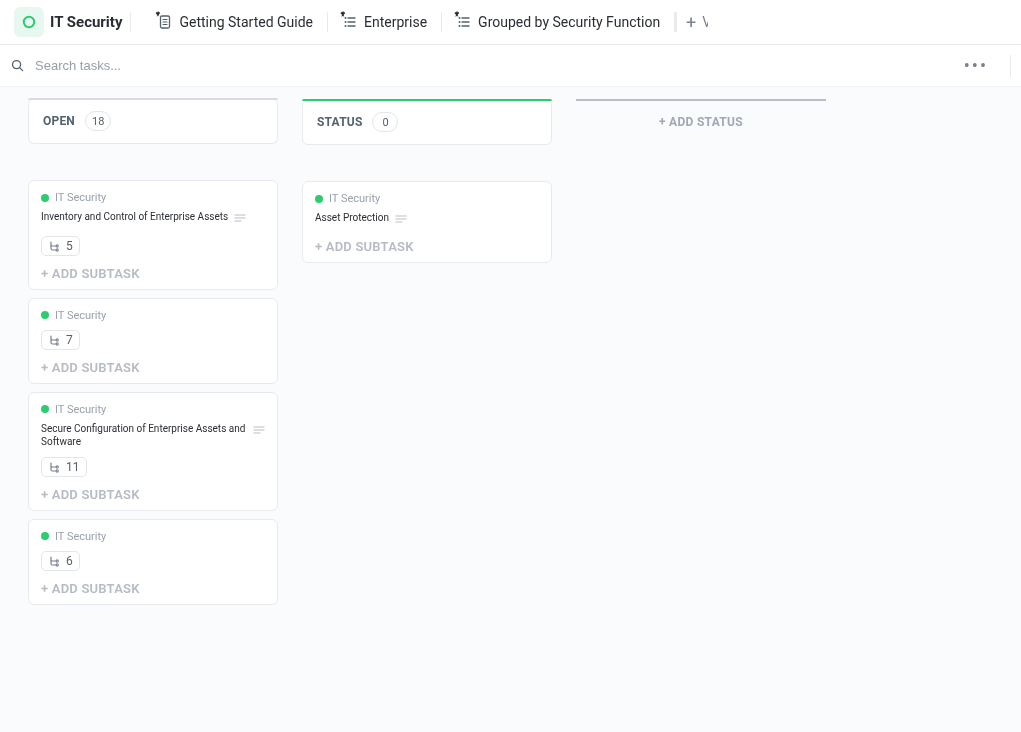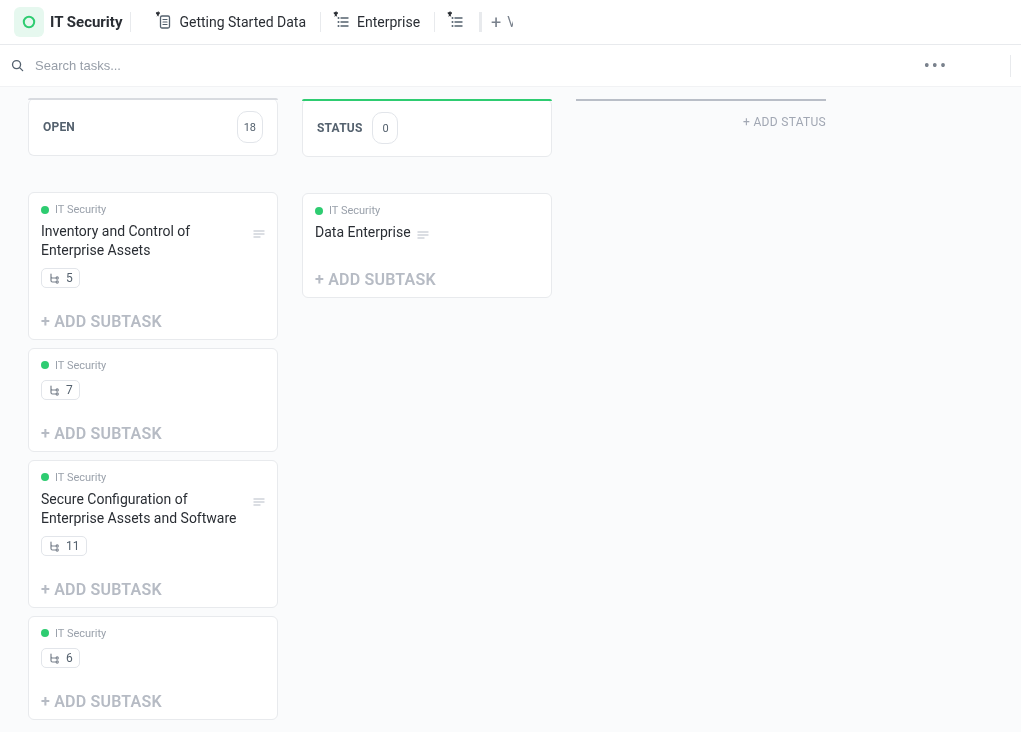--- a/index.html
+++ b/index.html
@@ -15,50 +15,50 @@
   .tab { display:flex; align-items:center; gap:6px; padding:0 14px; height:45px; font-size:14px; color:#2a2e34; cursor:pointer; position:relative; }
   .tab .pin-icon { position:relative; width:16px; height:16px; }
   .tab svg { display:block; }
   .tab.active { color:#7b68ee; }
   .tab.active::after { content:""; position:absolute; left:0; right:0; bottom:-1px; height:2px; background:#7b68ee; }
   .tab-count { font-size:13px; color:#7b68ee; margin-left:2px; display:flex; align-items:center; gap:2px; }
   .tab-sep { width:1px; height:20px; background:#e8eaed; align-self:center; }
   .add-view { display:flex; align-items:center; justify-content:center; width:40px; color:#7a828d; font-size:18px; cursor:pointer; }
 
   
-  .search-row { display:flex; align-items:center; height:42px; padding:0 10px; border-bottom:1px solid #f1f2f4; background:#fff;gap:40px; }
+  .search-row { display:flex; align-items:center; height:42px; padding:0 10px; border-bottom:1px solid #f1f2f4; background:#fff; }
   .search-group { display:flex; align-items:center; gap:8px; color:#979ea8; font-size:13px; }
   .search-input { border:none; outline:none; font-size:13px; color:#2a2e34; width:150px; }
   .search-input::placeholder { color:#979ea8; }
   .more-btn { margin-left:auto; color:#7a828d; font-size:18px; letter-spacing:2px; padding:4px 6px; cursor:pointer; }
   .vr { width:1px; height:22px; background:#e8eaed; margin-left:16px; }
 
   
   .board { padding:12px 28px; background:#fafbfc; height:calc(100% - 87px); overflow:hidden; }
   .cols { display:flex; gap:24px; align-items:flex-start; }
 
   .col { width:250px; flex-shrink:0; }
   .col-head { background:#fff; border:1px solid #e8eaed; border-radius:6px; padding:12px 14px; display:flex; align-items:center; gap:10px; position:relative; }
-  .col-head.open { border-top:0;justify-content:space-between; }
+  .col-head.open { border-top:0; }
   .col-head .topbar { position:absolute; top:-1px; left:-1px; right:-1px; height:2px; border-radius:4px 4px 0 0; }
   .col-title { font-size:12px; font-weight:700; color:#54616e; letter-spacing:.2px; }
-  .pill { display:inline-flex; align-items:center; justify-content:center; min-width:26px; height:32px; border:1px solid #e2e5ea; border-radius:10px; font-size:11px; padding:0 6px; color:#54616e; }
+  .pill { display:inline-flex; align-items:center; justify-content:center; min-width:26px; height:20px; border:1px solid #e2e5ea; border-radius:10px; font-size:11px; padding:0 6px; color:#54616e; }
 
   .add-status-col { width:250px; flex-shrink:0; }
-  .add-status-head { border-top:2px solid #b9bec7; background:#fafbfc; height:44px; display:flex; align-items:center; justify-content:flex-end; color:#a1a7b3; font-size:12px; font-weight:400; letter-spacing:.3px; cursor:pointer; }
+  .add-status-head { border-top:2px solid #b9bec7; background:#fafbfc; height:44px; display:flex; align-items:center; justify-content:center; color:#a1a7b3; font-size:12px; font-weight:700; letter-spacing:.3px; cursor:pointer; }
 
   .cards { margin-top:36px; display:flex; flex-direction:column; gap:8px; }
   .card { background:#fff; border:1px solid #e8eaed; border-radius:6px; padding:10px 12px 8px; }
   .card-crumb { display:flex; align-items:center; gap:6px; font-size:11px; color:#9aa1ab; }
   .dot { width:8px; height:8px; border-radius:50%; background:#2ecc71; display:inline-block; }
-  .card-title { font-size:14px; color:#2a2e34; margin-top:6px; line-height:1.35; display:flex; align-items:flex-start; gap:6px; }
+  .card-title { font-size:10px; color:#2a2e34; margin-top:6px; line-height:1.35; display:flex; align-items:flex-start; gap:6px; }
   .desc-icon { color:#cfd3da; flex-shrink:0; margin-top:4px; }
   .subtask-pill { display:inline-flex; align-items:center; gap:6px; border:1px solid #e2e5ea; border-radius:5px; padding:2px 6px; font-size:12px; color:#54616e; margin-top:8px; }
   .subtask-pill svg { display:block; }
-  .add-sub { font-size:16px; color:#b6bbc4; font-weight:600; letter-spacing:.2px; margin-top:24px; cursor:pointer; }
+  .add-sub { font-size:13px; color:#b6bbc4; font-weight:600; letter-spacing:.2px; margin-top:10px; cursor:pointer; }
 
   
   .i { display:inline-flex; }
 
   
   .pin-corner { position:absolute; top:-3px; left:-3px; }
 
 </style>
 </head>
 <body>
@@ -83,21 +83,21 @@
             <rect x="3.5" y="2" width="9" height="12" rx="1.5" stroke="#54616e" stroke-width="1.3"></rect>
             <path d="M6 5.5h4M6 8h4M6 10.5h4" stroke="#54616e" stroke-width="1.2" stroke-linecap="round"></path>
           </svg>
         <span class="pin-corner">
             <svg width="9" height="9" viewBox="0 0 9 9" fill="#2a2e34">
               <path d="M4.5 0l1.2 2.8L9 3.2 6.4 5l.9 3.5L4.5 6.7 1.7 8.5 2.6 5 0 3.2l3.3-.4z" opacity="0"></path>
               <path d="M6 0L4 2H2v2l2 2-1 3 2-2 2 2-1-3 2-2V2H6z" transform="scale(.65) translate(1 0)"></path>
             </svg>
           </span>
       </span>
-      <span>Getting Started Data</span>
+      <span>Getting Started Guide</span>
     </div>
     <div class="tab-sep"></div>
 
     <div class="tab">
       <span class="pin-icon">
         <svg width="16" height="16" viewBox="0 0 16 16" fill="none">
             <circle cx="3.5" cy="4" r="1" fill="#54616e"></circle>
             <circle cx="3.5" cy="8" r="1" fill="#54616e"></circle>
             <circle cx="3.5" cy="12" r="1" fill="#54616e"></circle>
             <path d="M6 4h7M6 8h7M6 12h7" stroke="#54616e" stroke-width="1.4" stroke-linecap="round"></path>
@@ -119,20 +119,21 @@
             <circle cx="3.5" cy="8" r="1" fill="#54616e"></circle>
             <circle cx="3.5" cy="12" r="1" fill="#54616e"></circle>
             <path d="M6 4h7M6 8h7M6 12h7" stroke="#54616e" stroke-width="1.4" stroke-linecap="round"></path>
           </svg>
         <span class="pin-corner">
             <svg width="8" height="8" viewBox="0 0 8 8" fill="#2a2e34">
               <path d="M5 0L3.5 1.5H2v1.5L3.5 4.5 2.8 7l1.7-1.4L6.2 7 5.5 4.5 7 3V1.5H5.5z" transform="scale(.85)"></path>
             </svg>
           </span>
       </span>
+      <span>Grouped by Security Function</span>
     </div>
     <div class="tab-sep"></div>
 
     <div class="tab-sep"></div>
 
     <div class="tab-sep"></div>
 
     <div class="add-view">
       <span>+</span>
       <span style="margin-left:6px;font-size:14px;color:#7a828d;overflow:hidden;width:6px;">V</span>
@@ -251,21 +252,21 @@
         <span class="col-title">STATUS</span>
         <span class="pill">0</span>
       </div>
       <div class="cards">
         <div class="card">
           <div class="card-crumb">
               <span class="dot"></span>
               <span>IT Security</span>
             </div>
           <div class="card-title">
-              <span>Data Enterprise</span>
+              <span>Asset Protection</span>
             <span class="desc-icon"><svg width="12" height="10" viewBox="0 0 12 10" fill="none">
                   <path d="M1 1h10M1 4h10M1 7h6" stroke="#cfd3da" stroke-width="1.4" stroke-linecap="round"></path>
                 </svg></span>
           </div>
           <div class="add-sub">+ ADD SUBTASK</div>
         </div>
       </div>
     </div>
 
     <div class="add-status-col">

